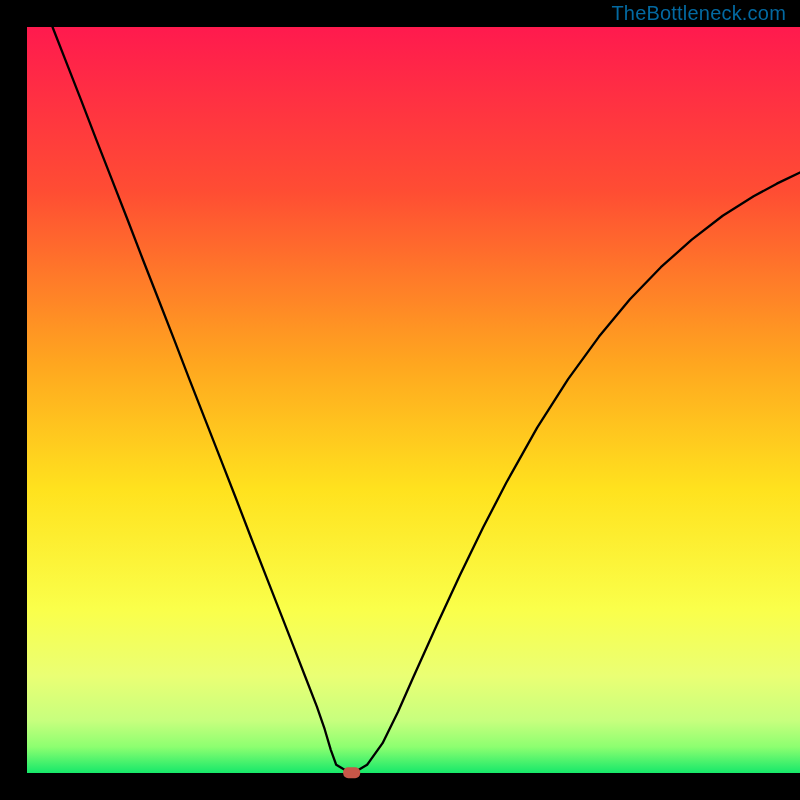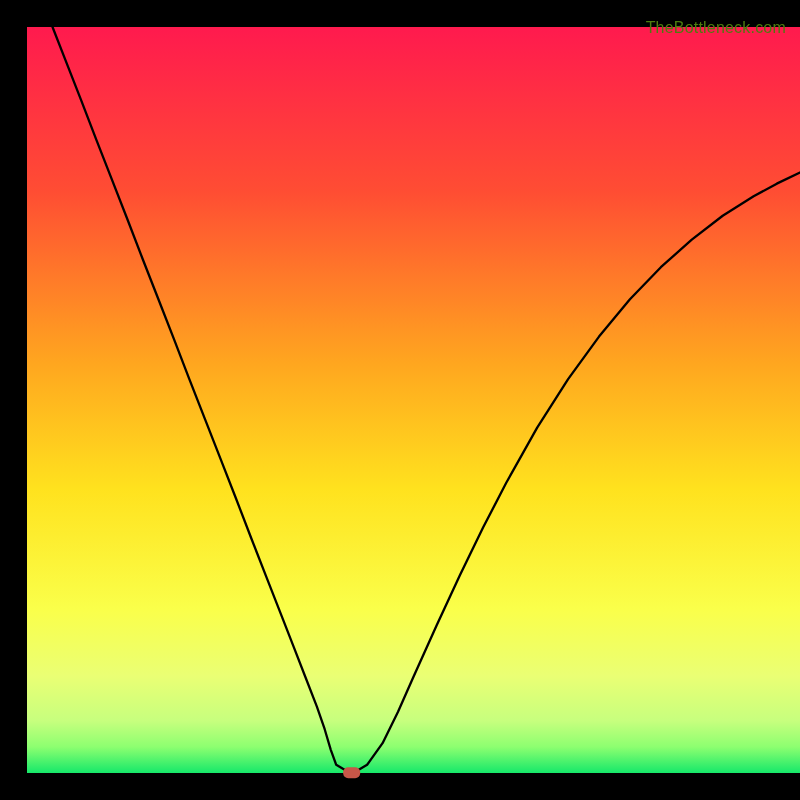--- a/index.html
+++ b/index.html
@@ -12,24 +12,24 @@
     overflow: hidden;
   }
   .stage {
     position: relative;
     width: 800px;
     height: 800px;
     background: #000;
   }
   .watermark {
     position: absolute;
-    top: 19px;
+    top: 2px;
     right: 14px;
-    color: #4d7c0f;
-    font-size: 16px;
+    color: #0369a1;
+    font-size: 20px;
     font-weight: 500;
     letter-spacing: 0.2px;
   }
   svg {
     position: absolute;
     left: 0;
     top: 0;
   }
 </style>
 </head>

